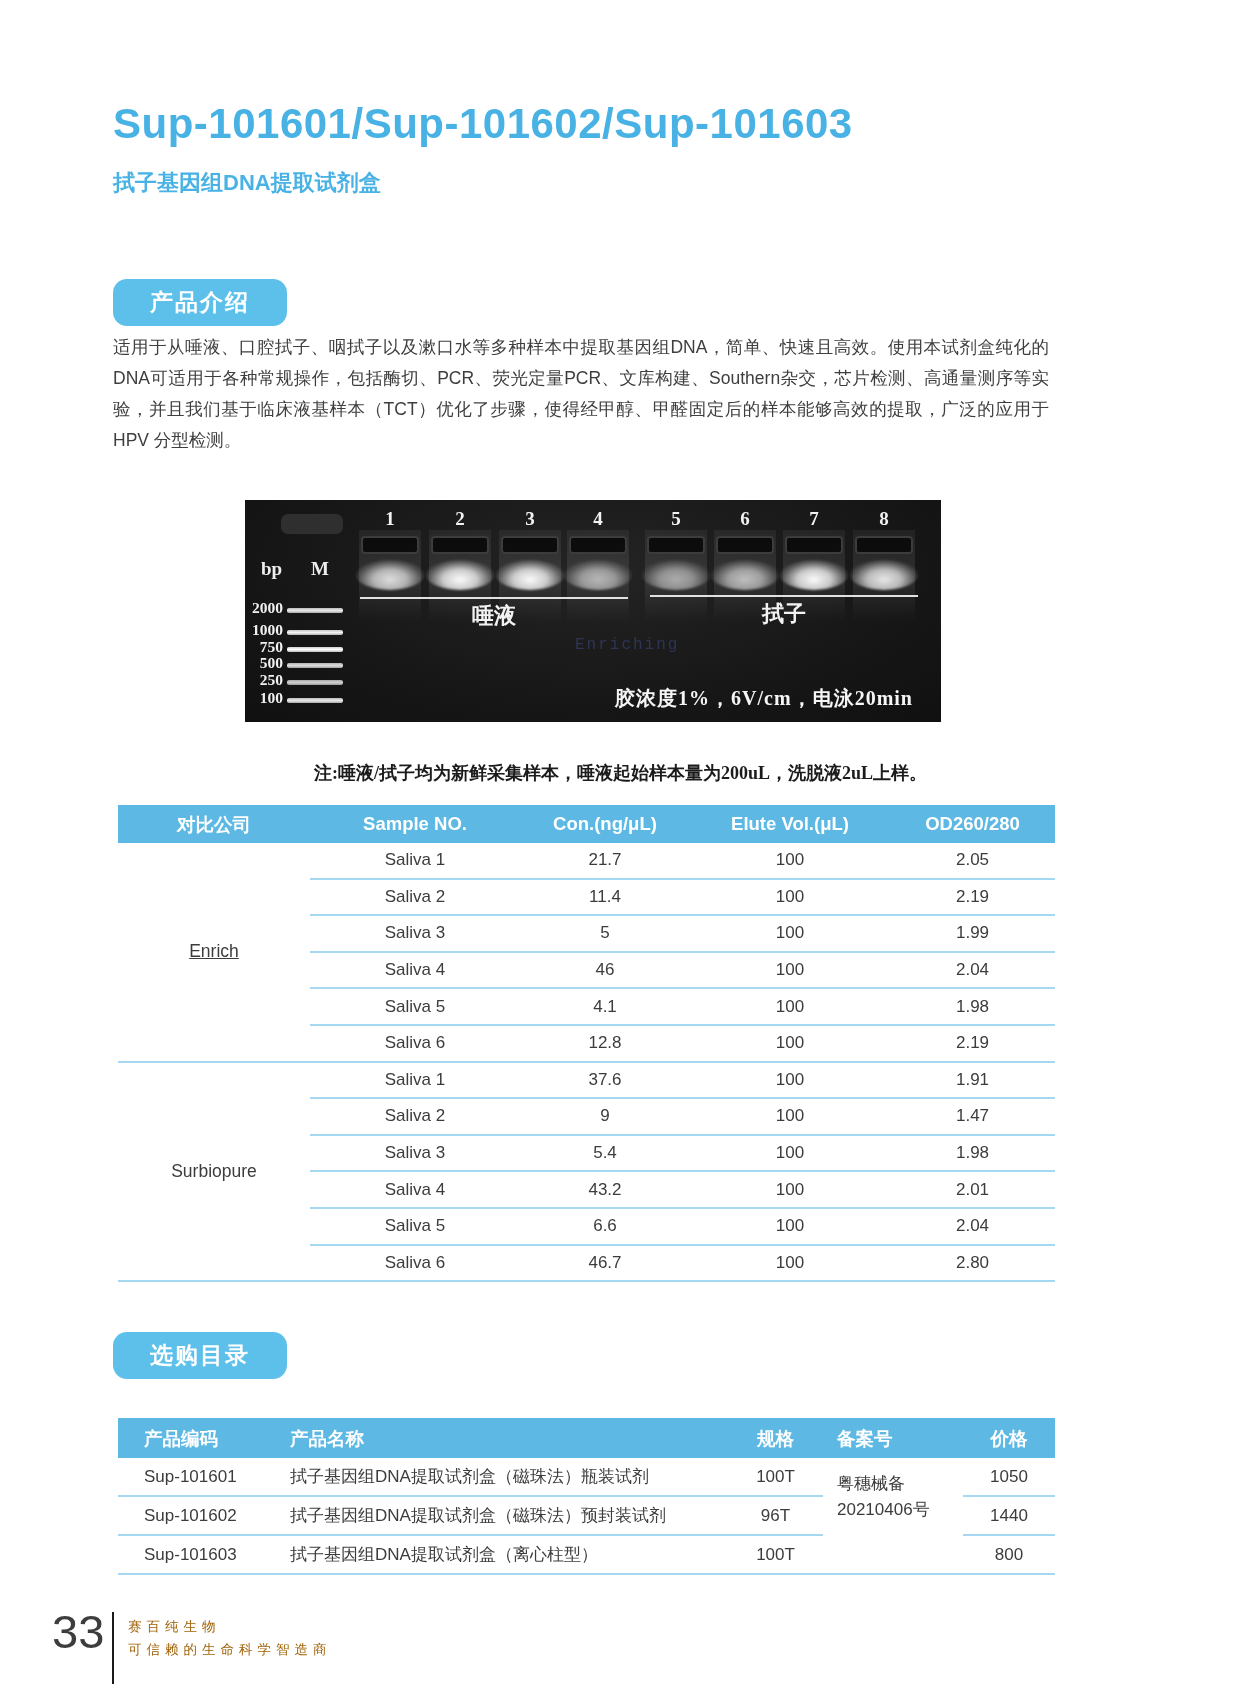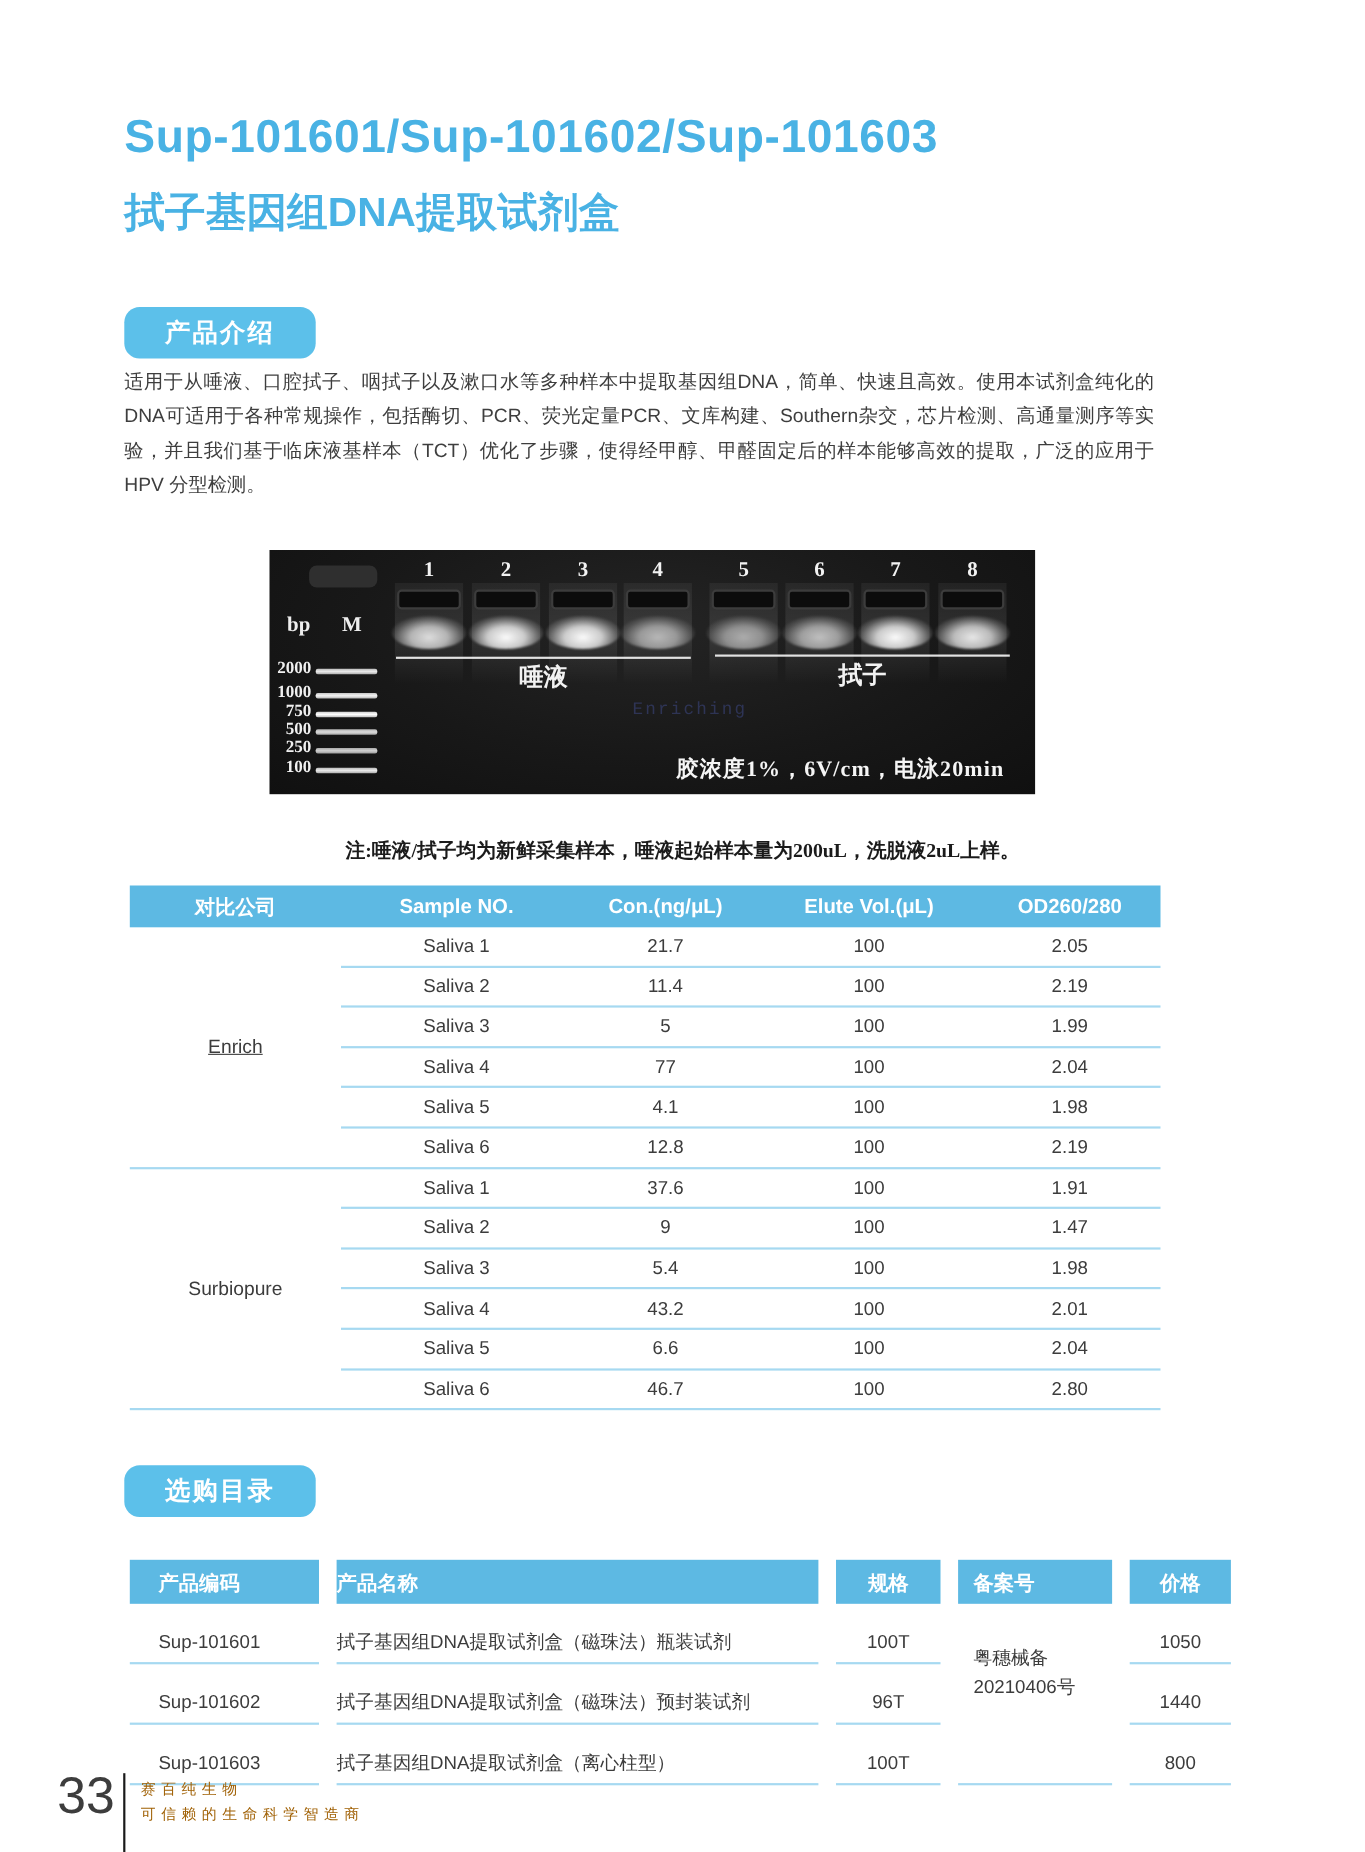--- a/index.html
+++ b/index.html
@@ -9,21 +9,21 @@
     --line:#a6d9f1;
     --body-text:#3e3e3e;
   }
   *{margin:0;padding:0;box-sizing:border-box;}
   html,body{background:#ffffff;}
   .page{
     position:relative;width:1241px;height:1684px;background:#ffffff;overflow:hidden;
     font-family:"Liberation Sans","DejaVu Sans",sans-serif;color:var(--body-text);
   }
   .title{position:absolute;left:113px;top:100px;font-size:42px;font-weight:bold;color:var(--accent);letter-spacing:.5px;}
-  .subtitle{position:absolute;left:113px;top:168px;font-size:37px;font-weight:bold;color:var(--accent);}
+  .subtitle{position:absolute;left:113px;top:168px;font-size:22px;font-weight:bold;color:var(--accent);}
   .badge{
     position:absolute;left:113px;width:174px;height:47px;background:var(--badge);
     border-radius:14px;color:#fff;font-size:23px;font-weight:bold;letter-spacing:2px;
     display:flex;align-items:center;justify-content:center;
   }
   .badge.intro{top:279px;}
   .badge.catalog{top:1332px;}
   .intro-text{
     position:absolute;left:113px;top:332px;width:936px;
     font-size:17.5px;line-height:31px;color:var(--body-text);text-align:justify;
@@ -70,21 +70,21 @@
     background:var(--header-bg);color:#ffffff;font-weight:bold;font-size:18.5px;
     display:flex;align-items:center;justify-content:center;
   }
   .ctable .cell{display:flex;align-items:center;justify-content:center;border-bottom:2px solid var(--line);}
   .ctable .company{display:flex;align-items:center;justify-content:center;font-size:17.5px;border-bottom:2px solid var(--line);}
   
   .ptable{
     position:absolute;left:118px;top:1418px;width:937px;
     display:grid;grid-template-columns:172px 438px 95px 140px 92px;
     grid-template-rows:40px repeat(3,39px);
-    font-size:17px;color:#3c3c3c;gap:16px;
+    font-size:17px;color:#3c3c3c;
   }
   .ptable .th{
     background:var(--header-bg);color:#ffffff;font-weight:bold;font-size:18.5px;
     display:flex;align-items:center;
   }
   .ptable .cell{display:flex;align-items:center;}
   .ptable .pad-l{padding-left:26px;}
   .ptable .pad-s{padding-left:14px;}
   .ptable .center{justify-content:center;}
   .ptable .bline{border-bottom:2px solid var(--line);}
@@ -175,21 +175,21 @@
       <div class="cell" style="grid-area: 2 / 5;">2.05</div>
       <div class="cell" style="grid-area: 3 / 2;">Saliva 2</div>
       <div class="cell" style="grid-area: 3 / 3;">11.4</div>
       <div class="cell" style="grid-area: 3 / 4;">100</div>
       <div class="cell" style="grid-area: 3 / 5;">2.19</div>
       <div class="cell" style="grid-area: 4 / 2;">Saliva 3</div>
       <div class="cell" style="grid-area: 4 / 3;">5</div>
       <div class="cell" style="grid-area: 4 / 4;">100</div>
       <div class="cell" style="grid-area: 4 / 5;">1.99</div>
       <div class="cell" style="grid-area: 5 / 2;">Saliva 4</div>
-      <div class="cell" style="grid-area: 5 / 3;">77</div>
+      <div class="cell" style="grid-area: 5 / 3;">46</div>
       <div class="cell" style="grid-area: 5 / 4;">100</div>
       <div class="cell" style="grid-area: 5 / 5;">2.04</div>
       <div class="cell" style="grid-area: 6 / 2;">Saliva 5</div>
       <div class="cell" style="grid-area: 6 / 3;">4.1</div>
       <div class="cell" style="grid-area: 6 / 4;">100</div>
       <div class="cell" style="grid-area: 6 / 5;">1.98</div>
       <div class="cell" style="grid-area: 7 / 2;">Saliva 6</div>
       <div class="cell" style="grid-area: 7 / 3;">12.8</div>
       <div class="cell" style="grid-area: 7 / 4;">100</div>
       <div class="cell" style="grid-area: 7 / 5;">2.19</div>

